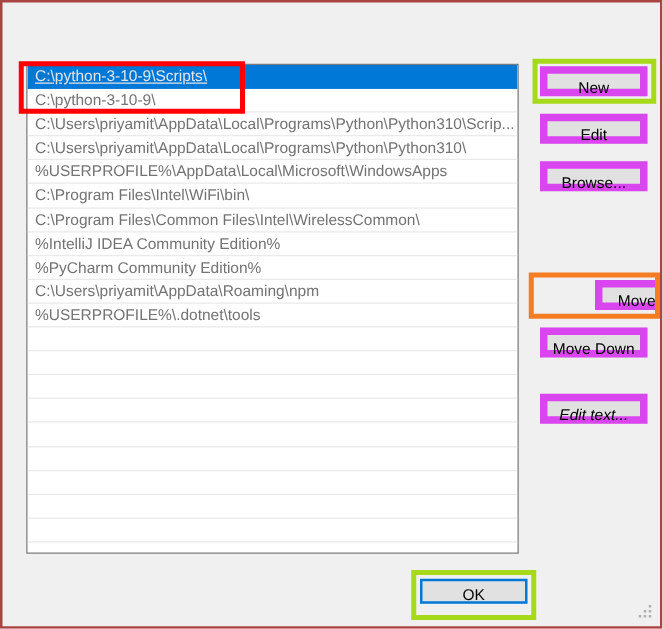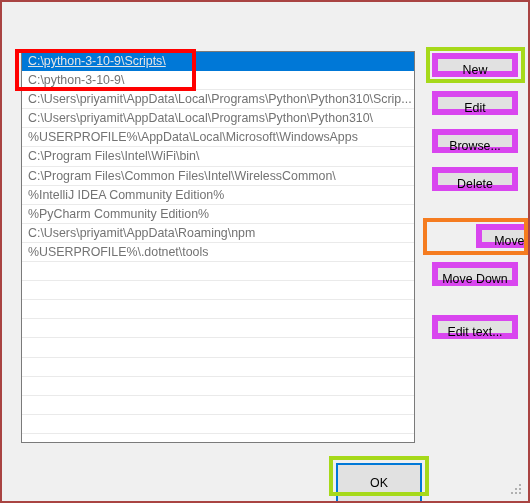--- a/index.html
+++ b/index.html
@@ -100,29 +100,29 @@
     line-height: 22px;
     cursor: pointer;
     padding: 0;
   }
   #btn-new      { left: 430px; top: 51px; }
   #btn-edit     { left: 430px; top: 89px; }
   #btn-browse   { left: 430px; top: 127px; }
   #btn-delete   { left: 430px; top: 165px; }
   #btn-moveup   { left: 430px; top: 222px; margin-left: 44px; }
   #btn-movedown { left: 430px; top: 260px; }
-  #btn-edittext { left: 430px; top: 313px; }
+  #btn-edittext { left: 430px; top: 313px; font-style: italic; }
 
   
   #btn-ok {
     position: absolute;
     left: 334px;
     top: 461px;
     width: 86px;
-    height: 40px;
+    height: 20px;
     box-sizing: border-box;
     background: #e1e1e1;
     border: 2px solid #0078d7;
     font-family: "Liberation Sans", sans-serif;
     font-size: 12.4px;
     color: #000000;
     text-align: center;
     line-height: 22px;
     cursor: pointer;
     padding: 0;
@@ -209,21 +209,20 @@
       <div class="row empty">&nbsp;</div>
       <div class="row empty">&nbsp;</div>
       <div class="row empty">&nbsp;</div>
       <div class="row empty">&nbsp;</div>
       <div class="row empty">&nbsp;</div>
     </div>
 
   <button class="btn" id="btn-new">New</button>
   <button class="btn" id="btn-edit">Edit</button>
   <button class="btn" id="btn-browse">Browse...</button>
-  <button class="btn" id="btn-delete">Delete</button>
   <button class="btn" id="btn-moveup">Move Up</button>
   <button class="btn" id="btn-movedown">Move Down</button>
   <button class="btn" id="btn-edittext">Edit text...</button>
 
   <button id="btn-ok">OK</button>
 
   <div id="resize-grip">
       <i style="left: 8px; top: 0px;"></i>
       <i style="left: 4px; top: 4px;"></i>
       <i style="left: 8px; top: 4px;"></i>

